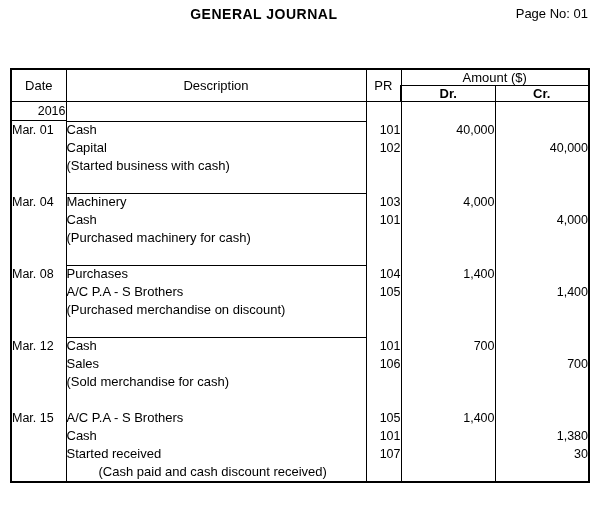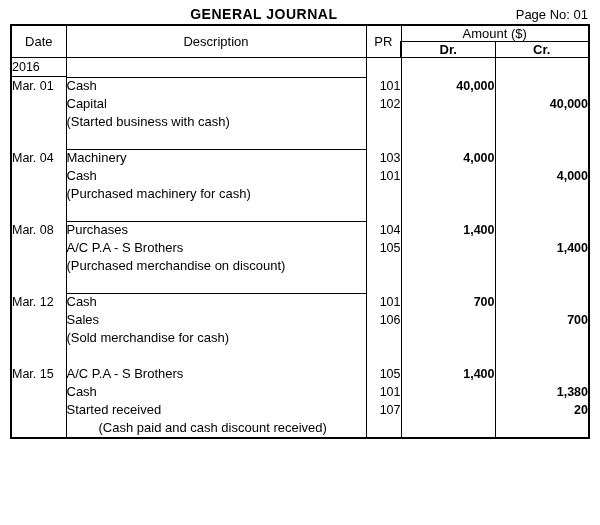--- a/index.html
+++ b/index.html
@@ -7,37 +7,38 @@
     margin: 0;
     padding: 6px 10px;
     font-family: Arial, Helvetica, sans-serif;
     font-size: 13px;
     color: #000;
     background: #fff;
     width: 600px;
   }
   .header {
     display: flex;
-    align-items: center;
+    align-items: flex-start;
     padding: 0 2px 2px 2px;
   }
   .header .title {
     flex: 1;
     text-align: center;
     font-weight: bold;
     font-size: 14px;
     letter-spacing: 0.5px;
   }
   .header .page {
     font-size: 13px;
   }
   table.journal {
     border-collapse: collapse;
     width: 100%;
     table-layout: fixed;
+    margin-top: 44px;
   }
   table.journal th, table.journal td {
     padding: 0;
   }
   .col-date   { width: 55px; }
   .col-desc   { width: 300px; }
   .col-pr     { width: 35px; }
   .col-dr     { width: 94px; }
   .col-cr     { width: 94px; }
   th {
@@ -54,26 +55,26 @@
   tbody td {
     border-left: 1px solid #000;
     vertical-align: top;
     height: 18px;
     line-height: 18px;
   }
   tbody td:first-child { border-left: 2px solid #000; }
   tbody td:last-child  { border-right: 2px solid #000; }
   tbody tr:last-child td { border-bottom: 2px solid #000; padding-left: 32px; }
   .c-date { padding: 0 3px; font-size: 12.5px; white-space: nowrap; }
-  .c-year { text-align: left; font-size: 12.5px; border-bottom: 1px solid #000;}
+  .c-year { text-align: right; font-size: 12.5px; border-bottom: 1px solid #000;}
   .c-desc1 { padding-left: 3px; }
   .c-desc2 { padding-left: 26px; }
   .c-narr  { padding-left: 3px; }
   .c-pr    { text-align: right; font-size: 12.5px;}
-  .c-amt   { text-align: right; padding-right: 4px; font-size: 12.5px; font-weight: bold;}
+  .c-amt   { text-align: right; padding-right: 4px; font-size: 12.5px;}
   .rule-top {
     position: relative;
   }
   .rule-top::before {
     content: "";
     position: absolute;
     left: 0; right: 0; top: 0;
     border-top: 1px solid #000;
   }
 </style>
@@ -237,21 +238,21 @@
         <td class="c-desc2">Cash</td>
         <td class="c-pr">101</td>
         <td class="c-amt"></td>
         <td class="c-amt">1,380</td>
       </tr>
       <tr>
         <td class="c-date"></td>
         <td class="c-desc2">Started received</td>
         <td class="c-pr">107</td>
         <td class="c-amt"></td>
-        <td class="c-amt">20</td>
+        <td class="c-amt">30</td>
       </tr>
       <tr>
         <td></td>
         <td class="c-narr">(Cash paid and cash discount received)</td>
         <td></td>
         <td></td>
         <td></td>
       </tr>
     </tbody>
 </table>

